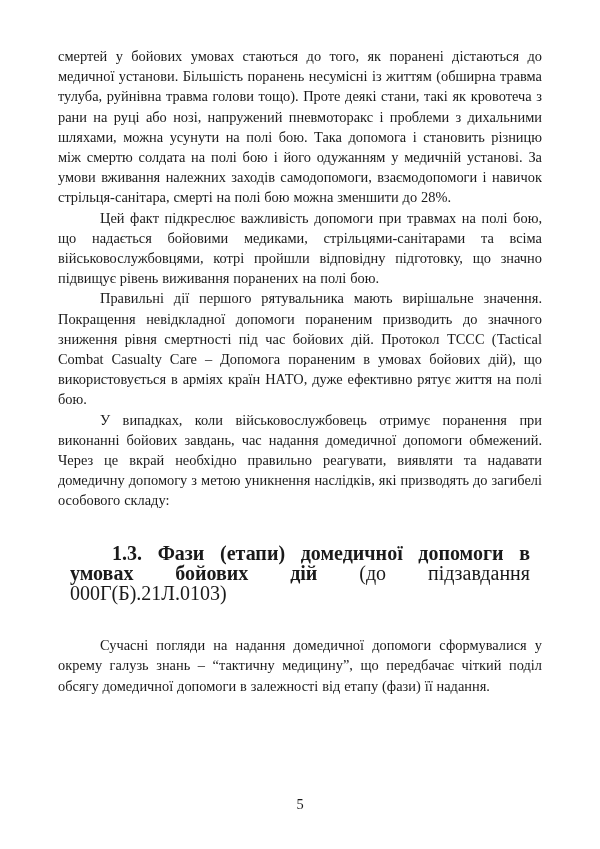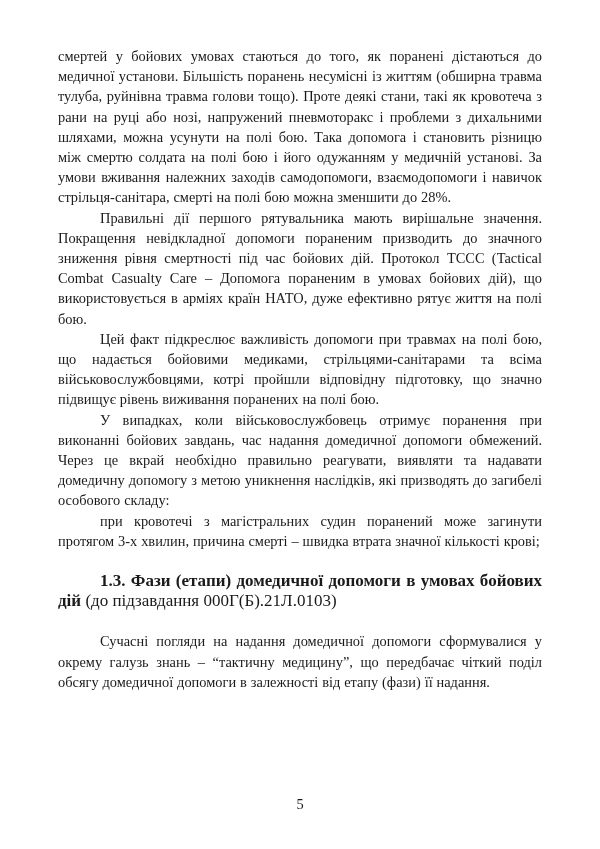--- a/index.html
+++ b/index.html
@@ -35,23 +35,23 @@
     font-size: 14.4px;
     line-height: 20.2px;
     text-indent: 42px;
     hyphens: none;
     word-spacing: 0.02em;
   }
   p.cont {
     text-indent: 0;
   }
   .heading {
-    margin: 0;
+    margin: 12px;
     text-align: justify;
-    font-size: 17px;
+    font-size: 20px;
     line-height: 20.2px;
     text-indent: 42px;
   }
   .heading b {
     font-weight: bold;
   }
   .gap-md { height: 20px; }
   .folio {
     position: absolute;
     left: 0;
@@ -65,27 +65,26 @@
 </style>
 </head>
 <body>
 
 <div class="page">
 
   <div class="content">
 
     <p class="para cont">смертей у бойових умовах стаються до того, як поранені дістаються до медичної установи. Більшість поранень несумісні із життям (обширна травма тулуба, руйнівна травма голови тощо). Проте деякі стани, такі як кровотеча з рани на руці або нозі, напружений пневмоторакс і проблеми з дихальними шляхами, можна усунути на полі бою. Така допомога і становить різницю між смертю солдата на полі бою і його одужанням у медичній установі. За умови вживання належних заходів самодопомоги,  взаємодопомоги і навичок стрільця-санітара, смерті на полі бою можна зменшити до 28%.</p>
 
+    <p class="para">Цей факт підкреслює важливість допомоги при травмах на полі бою, що надається бойовими медиками, стрільцями-санітарами та всіма військовослужбовцями, котрі пройшли відповідну підготовку, що значно підвищує рівень виживання поранених на полі бою.</p>
+
     <p class="para">Правильні дії першого рятувальника мають вирішальне значення. Покращення невідкладної допомоги пораненим призводить до значного зниження рівня смертності під час бойових дій. Протокол ТССС (Tactical Combat Casualty Care – Допомога пораненим в умовах бойових дій), що використовується в арміях країн НАТО, дуже ефективно рятує життя на полі бою.</p>
-
-    <p class="para">Цей факт підкреслює важливість допомоги при травмах на полі бою, що надається бойовими медиками, стрільцями-санітарами та всіма військовослужбовцями, котрі пройшли відповідну підготовку, що значно підвищує рівень виживання поранених на полі бою.</p>
 
     <p class="para">У випадках, коли військовослужбовець отримує поранення при виконанні бойових завдань, час надання домедичної допомоги обмежений. Через це вкрай необхідно правильно реагувати, виявляти та надавати домедичну допомогу з метою уникнення наслідків, які призводять до загибелі особового складу:</p>
 
-    <p class="para">при кровотечі з магістральних судин поранений може загинути протягом 3-х хвилин, причина смерті – швидка втрата значної кількості крові;</p>
 
 
 
 
     <div class="gap-md"></div>
 
     <p class="heading"><b>1.3.</b> <b>Фази (етапи) домедичної допомоги в умовах бойових дій</b> <span>(до підзавдання 000Г(Б).21Л.0103)</span></p>
 
     <div class="gap-md"></div>
 

